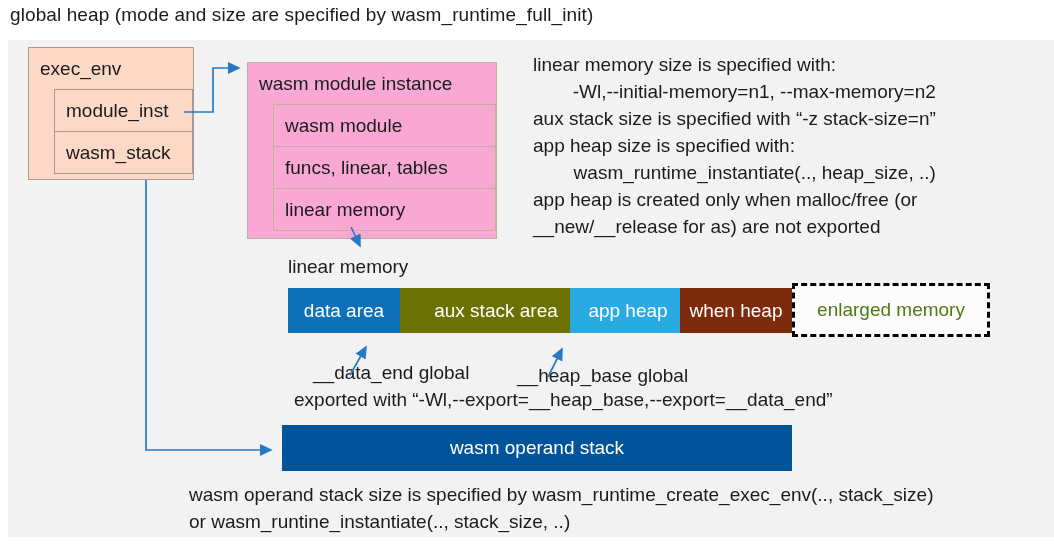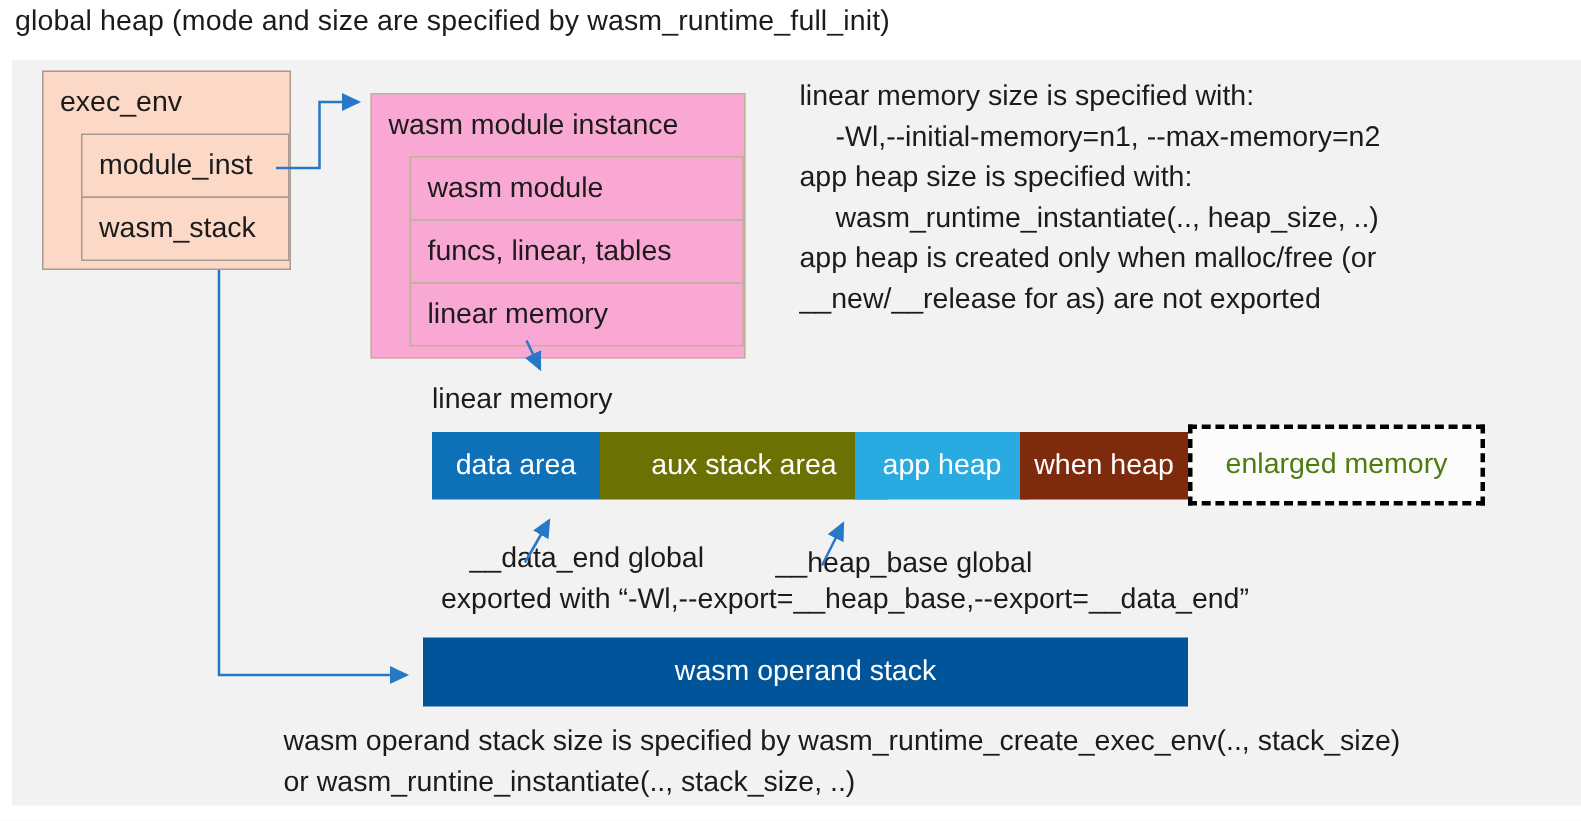--- a/index.html
+++ b/index.html
@@ -10,21 +10,21 @@
   
   .sbox{position:absolute;border:1px solid #a89a92;box-sizing:border-box;}
   .sbox.cream{border-color:#bdb198;}
   .sbox-header{height:42px;display:flex;align-items:center;padding-left:11px;font-size:19px;}
   .sbox-rows{margin-left:25px;}
   .sbox-row{height:43px;border:1px solid #a89a92;margin-top:-1px;display:flex;align-items:center;
     padding-left:11px;font-size:19px;box-sizing:border-box;}
   .cream .sbox-row{border-color:#bdb198;}
   
   .notes{position:absolute;font-size:19px;line-height:27px;white-space:nowrap;}
-  .notes .indent{padding-left:24px;}
+  .notes .indent{padding-left:24px;text-align:right;}
   
   .lm-label{position:absolute;left:288px;top:256px;font-size:19px;}
   .seg{position:absolute;top:288px;height:45px;display:flex;align-items:center;justify-content:center;
     color:#ffffff;font-size:19px;white-space:nowrap;}
   .seg.s0{left:288px;width:112px;}
   .seg.s1{left:400px;width:192px;}
   .seg.s2{left:570px;width:116px;}
   .seg.s3{left:680px;width:112px;}
   .seg.enlarged{left:792px;top:283px;width:198px;height:54px;border:3px dashed #000000;
     box-sizing:border-box;font-size:19px;}
@@ -56,20 +56,21 @@
     <div class="sbox-rows">
       <div class="sbox-row">wasm module</div>
       <div class="sbox-row">funcs, linear, tables</div>
       <div class="sbox-row">linear memory</div>
     </div>
   </div>
 
   <div class="notes" style="left:533px;top:51px;">
     <div>linear memory size is specified with:</div>
     <div class="indent">-Wl,--initial-memory=n1, --max-memory=n2</div>
+    <div>aux stack size is specified with “-z stack-size=n”</div>
     <div>app heap size is specified with:</div>
     <div class="indent">wasm_runtime_instantiate(.., heap_size, ..)</div>
     <div>app heap is created only when malloc/free (or</div>
     <div>__new/__release for as) are not exported</div>
   </div>
 
   <div class="lm-label">linear memory</div>
   <div class="seg s0" style="background-color: rgb(14, 113, 184);">data area</div>
   <div class="seg s1" style="background-color: rgb(108, 113, 3);">aux stack area</div>
   <div class="seg s2" style="background-color: rgb(41, 171, 226);">app heap</div>

